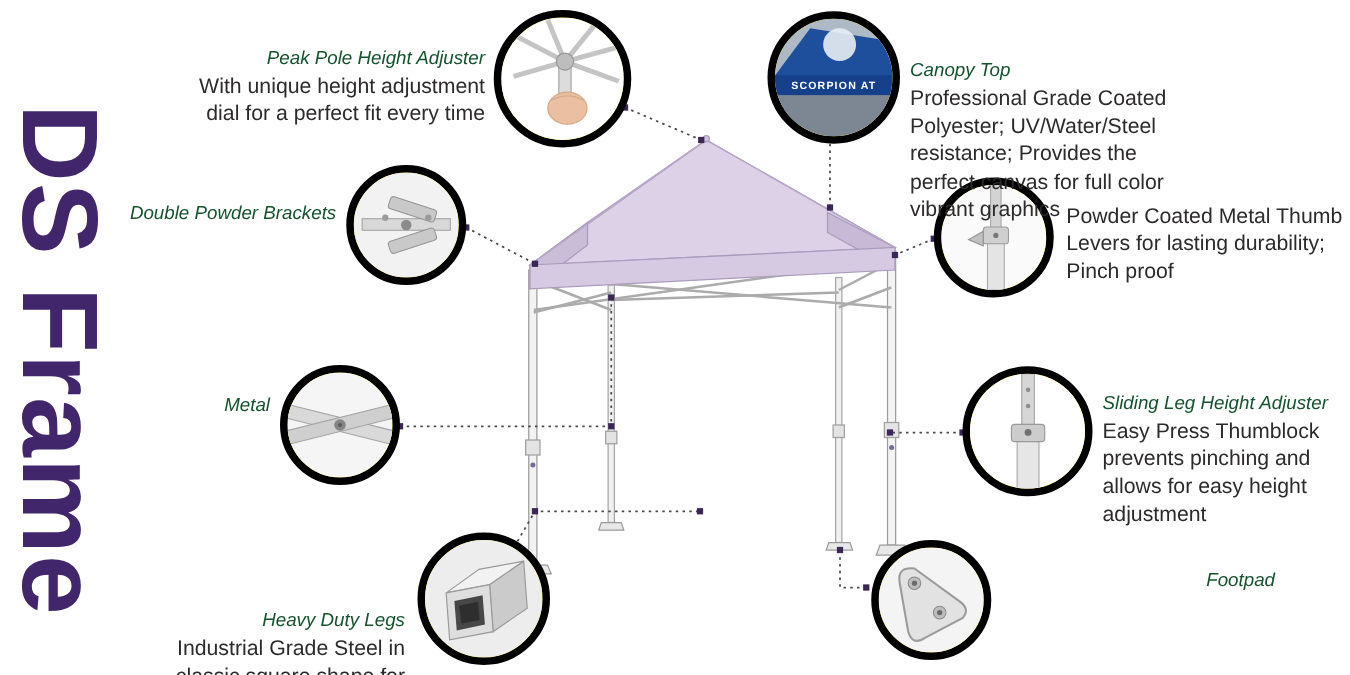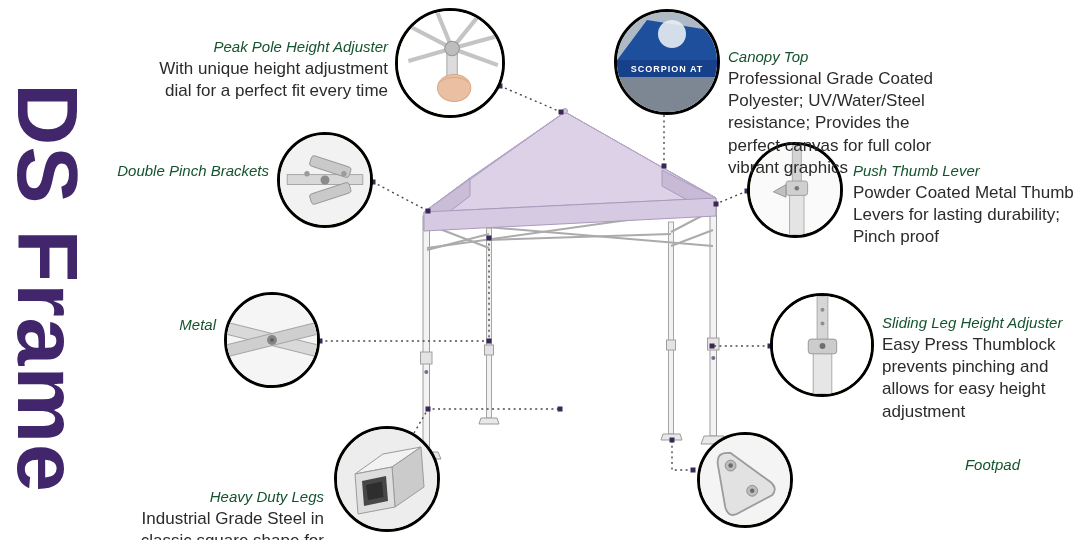--- a/index.html
+++ b/index.html
@@ -21,21 +21,21 @@
 
   
   #diagram-svg { position:absolute; left:0; top:0; width:1080px; height:540px; z-index:1; }
 
   .dotline { stroke:#4a4a4a; stroke-width:1.4; fill:none; stroke-dasharray:2 3.4; }
   .dot     { fill:#3a2657; }
 
   
   .photo {
     position:absolute; border-radius:50%;
-    border:3px solid #000000; background:#fef9c3;
+    border:6px solid #000000; background:#fde047;
     overflow:hidden; z-index:2;
   }
   .photo svg { width:100%; height:100%; display:block; }
 
   
   .callout { position:absolute; z-index:2; }
   .callout .t {
     color:#14532d; font-weight:normal; font-style:italic;
     font-size:15px; line-height:1.15; margin-bottom:3px;
   }
@@ -242,25 +242,24 @@
     <div class="t">Peak Pole Height Adjuster</div>
     <div class="d">With unique height adjustment dial for a perfect fit every time</div>
   </div>
 
   <div class="callout align-left" style="left:728px; top:48px; width:225px;">
     <div class="t">Canopy Top</div>
     <div class="d">Professional Grade Coated Polyester; UV/Water/Steel resistance; Provides the perfect canvas for full color vibrant graphics</div>
   </div>
 
   <div class="callout align-right" style="left:64px; top:162px; width:205px;">
-    <div class="t">Double Pinch Brackets</div>
+    <div class="t">Double Powder Brackets</div>
   </div>
 
   <div class="callout align-left" style="left:853px; top:162px; width:222px;">
-    <div class="t">Push Thumb Lever</div>
     <div class="d">Powder Coated Metal Thumb Levers for lasting durability; Pinch proof</div>
   </div>
 
   <div class="callout align-right" style="left:66px; top:316px; width:150px;">
     <div class="t">Metal</div>
   </div>
 
   <div class="callout align-left" style="left:882px; top:314px; width:196px;">
     <div class="t">Sliding Leg Height Adjuster</div>
     <div class="d">Easy Press Thumblock prevents pinching and allows for easy height adjustment</div>

